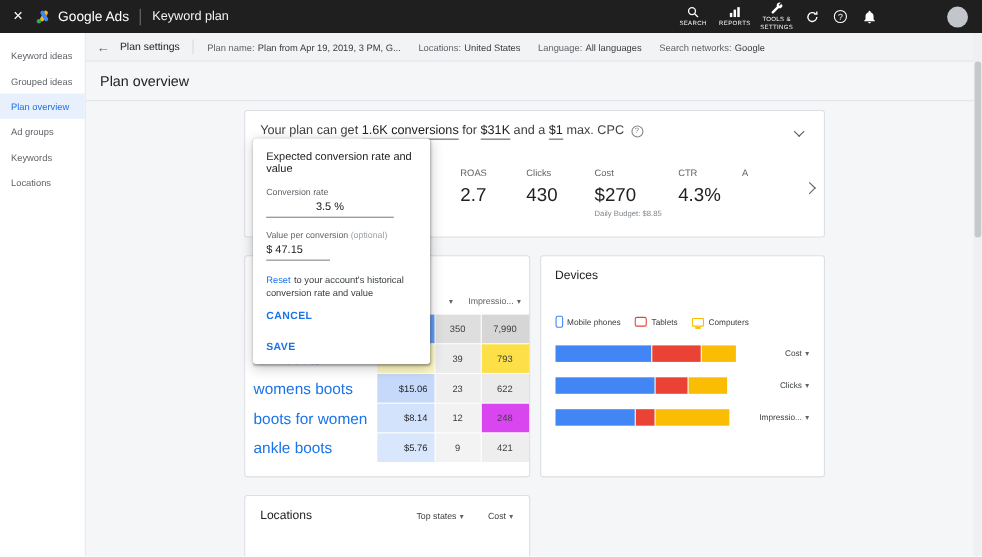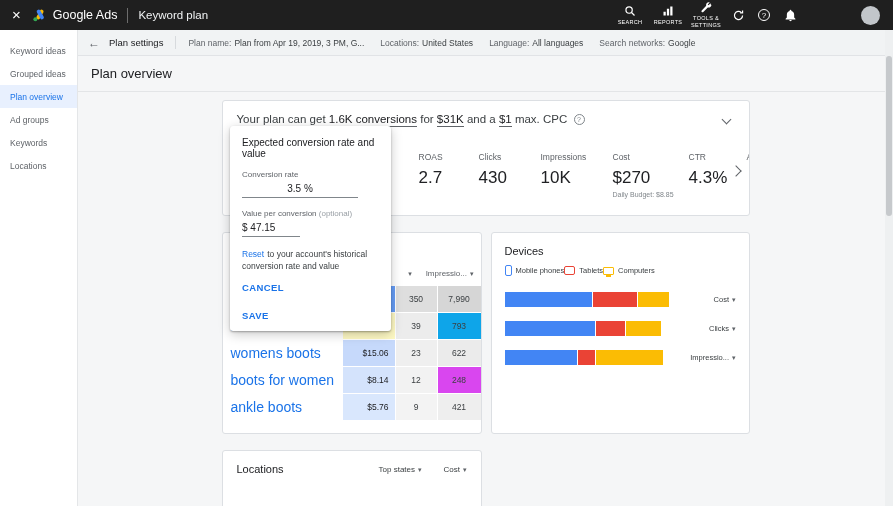--- a/index.html
+++ b/index.html
@@ -112,21 +112,21 @@
   .kw-row { display:grid; grid-template-columns:119px 52px 41px 43px; column-gap:1px;
             height:26px; margin-bottom:1px; align-items:stretch; }
   .kw-kw { font-size:14px; color:#1a73e8; display:flex; align-items:center; padding-left:8px;
            cursor:pointer; background:#fff; }
   .kw-cell { font-size:8.5px; color:#3c4043; display:flex; align-items:center; justify-content:center; }
   .kw-cost { color:#202124; justify-content:flex-end; padding-right:6px; }
 
   
   .devices-card { width:259px; height:202px; padding:12px 13px; }
   .dv-title { font-size:11px; color:#202124; }
-  .dv-legend { display:flex; align-items:center; margin-top:8px; font-size:7.5px; color:#3c4043; }
+  .dv-legend { display:flex; align-items:center; gap:13px; margin-top:30px; font-size:7.5px; color:#3c4043; }
   .dv-leg-item { display:flex; align-items:center; gap:4px; }
   .dv-ic { display:inline-block; }
   .dv-ic-phone { width:7px; height:11px; border:1.5px solid #4285f4; border-radius:2px; }
   .dv-ic-tablet { width:11px; height:9px; border:1.5px solid #ea4335; border-radius:2px; }
   .dv-ic-computer { width:11px; height:8px; border:1.5px solid #fbbc04; border-radius:1px; position:relative; }
   .dv-ic-computer::after { content:""; position:absolute; left:2px; right:2px; bottom:-3px; height:1.5px; background:#fbbc04; }
   .dv-bars { margin-top:16px; display:flex; flex-direction:column; row-gap:14px; }
   .dv-row { display:flex; align-items:center; }
   .dv-track { width:168px; height:15px; display:flex; }
   .dv-seg { height:100%; }
@@ -248,24 +248,20 @@
       <div class="sum-metrics">
         <div class="sum-spacer"></div>
         <div class="sum-col m-roas">
           <div class="sum-label">ROAS</div>
           <div class="sum-value">2.7</div>
         </div>
         <div class="sum-col m-clicks">
           <div class="sum-label">Clicks</div>
           <div class="sum-value">430</div>
         </div>
-        <div class="sum-col m-impr">
-          <div class="sum-label">Impressions</div>
-          <div class="sum-value">10K</div>
-        </div>
         <div class="sum-col m-cost">
           <div class="sum-label">Cost</div>
           <div class="sum-value">$270</div>
           <div class="sum-sub">Daily Budget: $8.85</div>
         </div>
         <div class="sum-col m-ctr">
           <div class="sum-label">CTR</div>
           <div class="sum-value">4.3%</div>
         </div>
         <div class="sum-col">
@@ -291,21 +287,21 @@
         <div class="kw-row">
           <span class="kw-kw">boots</span>
           <span class="kw-cell kw-cost" style="background-color: rgb(102, 157, 246);">$209.98</span>
           <span class="kw-cell" style="background-color: rgb(222, 222, 222);">350</span>
           <span class="kw-cell" style="background-color: rgb(214, 214, 214);">7,990</span>
         </div>
         <div class="kw-row">
           <span class="kw-kw">rain boots</span>
           <span class="kw-cell kw-cost" style="background-color: #fef9c3;">$29.84</span>
           <span class="kw-cell" style="background-color: rgb(236, 236, 236);">39</span>
-          <span class="kw-cell" style="background-color: #0ea5e9;">793</span>
+          <span class="kw-cell" style="background-color: #fde047;">793</span>
         </div>
         <div class="kw-row">
           <span class="kw-kw">womens boots</span>
           <span class="kw-cell kw-cost" style="background-color: rgb(198, 217, 251);">$15.06</span>
           <span class="kw-cell" style="background-color: rgb(239, 239, 239);">23</span>
           <span class="kw-cell" style="background-color: rgb(235, 235, 235);">622</span>
         </div>
         <div class="kw-row">
           <span class="kw-kw">boots for women</span>
           <span class="kw-cell kw-cost" style="background-color: rgb(212, 227, 252);">$8.14</span>

